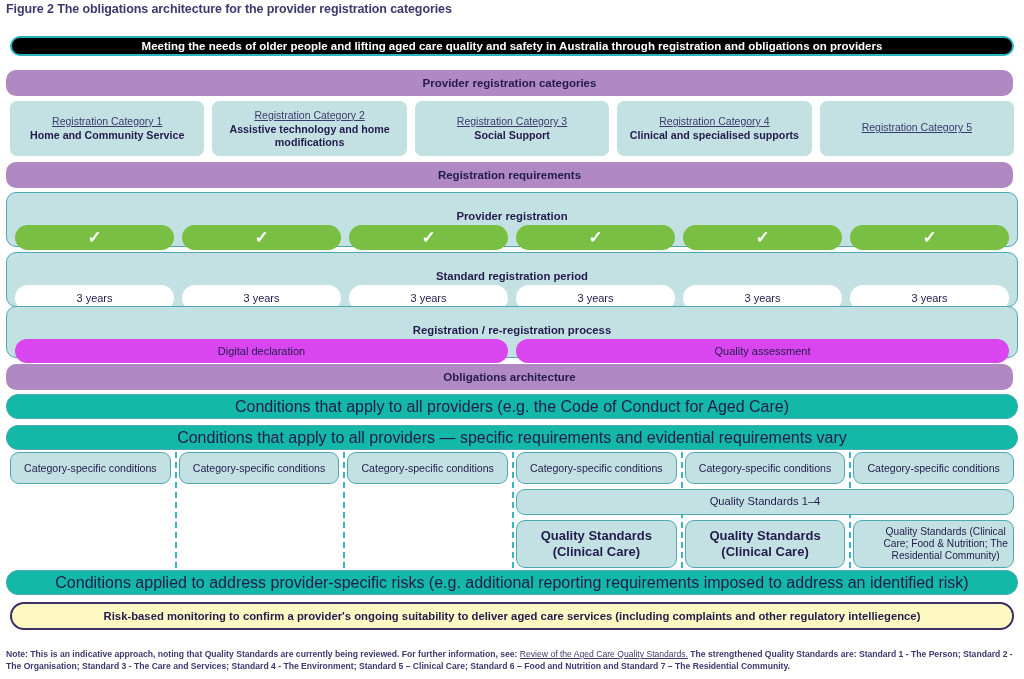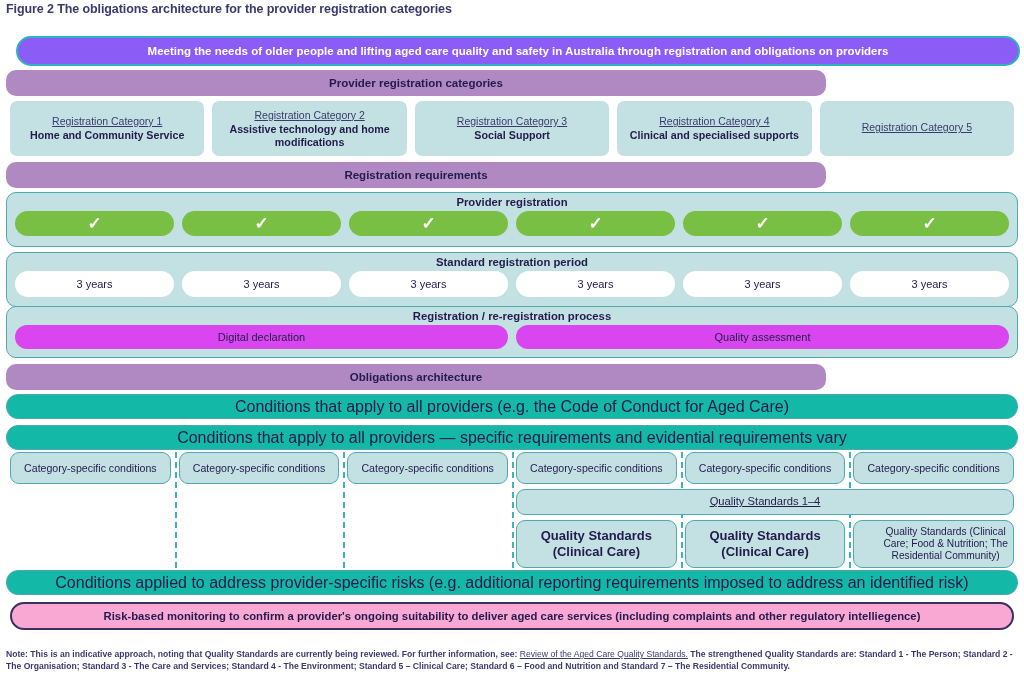--- a/index.html
+++ b/index.html
@@ -30,38 +30,38 @@
   
   .bar {
     position: absolute;
     display: flex;
     align-items: center;
     justify-content: center;
     text-align: center;
   }
 
   .hdr-bar {
-    left: 16px; top: 36px;
-    width: 1004px; height: 30px;
-    background: #8b5cf6;
+    left: 10px; top: 36px;
+    width: 1004px; height: 20px;
+    background: #000000;
     border: 2.5px solid #2bb4bd;
     border-radius: 15px;
     color: #ffffff;
     font-size: 11.5px;
     font-weight: bold;
   }
 
   .purple-bar {
     background: #b089c2;
     border-radius: 10px;
     color: #231a4d;
     font-size: 11.5px;
     font-weight: bold;
     left: 6px;
-    width: 820px;
+    width: 1007px;
     height: 26px;
   }
   .purple-prc { top: 70px; }
   .purple-rrq { top: 162px; }
   .purple-obl { top: 364px; }
 
   
   .cat-row {
     position: absolute;
     left: 6px; top: 101px;
@@ -103,21 +103,21 @@
     width: 1012px;
     background: #c3e1e2;
     border: 1.6px solid #4fa9b3;
     border-radius: 10px;
   }
   .panel-title {
     text-align: center;
     font-size: 11.3px;
     font-weight: bold;
     color: #231a4d;
-    padding-top: 3px;
+    padding-top: 17px;
   }
   .panel-cols {
     display: flex;
     padding: 3px 4px 5px 4px;
   }
   .panel-cols .cell {
     flex: 1 1 0;
     margin: 0 4px;
     border-radius: 13px;
     height: 26px;
@@ -192,21 +192,21 @@
   .chip.cat-cond { top: 0px; height: 32px; }
   .chip.qs14 { top: 37px; height: 26px; font-size: 11.2px; }
   .chip.qs-clin { top: 68px; height: 48px; font-weight: bold; font-size: 13px; }
   .chip.qs-res { top: 68px; height: 48px; font-size: 10.2px; }
 
   
   .risk-bar {
     position: absolute;
     left: 10px; top: 602px;
     width: 1004px; height: 28px;
-    background: #f9a8d4;
+    background: #fef9c3;
     border: 2.5px solid #3b2f63;
     border-radius: 14px;
     display: flex;
     align-items: center;
     justify-content: center;
     font-size: 11.3px;
     font-weight: bold;
     color: #231a4d;
     text-align: center;
   }
@@ -313,21 +313,21 @@
     <div class="dash" style="left:674.7px;"></div>
     <div class="dash" style="left:843.3px;"></div>
 
     <div class="chip cat-cond" style="left:4px;    width:160.7px;">Category-specific conditions</div>
     <div class="chip cat-cond" style="left:172.7px; width:160.7px;">Category-specific conditions</div>
     <div class="chip cat-cond" style="left:341.3px; width:160.7px;">Category-specific conditions</div>
     <div class="chip cat-cond" style="left:510px;   width:160.7px;">Category-specific conditions</div>
     <div class="chip cat-cond" style="left:678.7px; width:160.7px;">Category-specific conditions</div>
     <div class="chip cat-cond" style="left:847.3px; width:160.7px;">Category-specific conditions</div>
 
-    <div class="chip qs14" style="left:510px; width:498px;text-decoration:underline;">Quality Standards 1–4</div>
+    <div class="chip qs14" style="left:510px; width:498px;">Quality Standards 1–4</div>
 
     <div class="chip qs-clin" style="left:510px;   width:160.7px;">Quality Standards (Clinical Care)</div>
     <div class="chip qs-clin" style="left:678.7px; width:160.7px;">Quality Standards (Clinical Care)</div>
     <div class="chip qs-res" style="left:847.3px; width:160.7px;padding-left:28px;">Quality Standards (Clinical Care; Food &amp; Nutrition; The Residential Community)</div>
   </div>
 
   <div class="wide-row row-risks">Conditions applied to address provider-specific risks (e.g. additional reporting requirements imposed to address an identified risk)</div>
 
   <div class="risk-bar">Risk-based monitoring to confirm a provider's ongoing suitability to deliver aged care services (including complaints and other regulatory intelliegence)</div>
 

